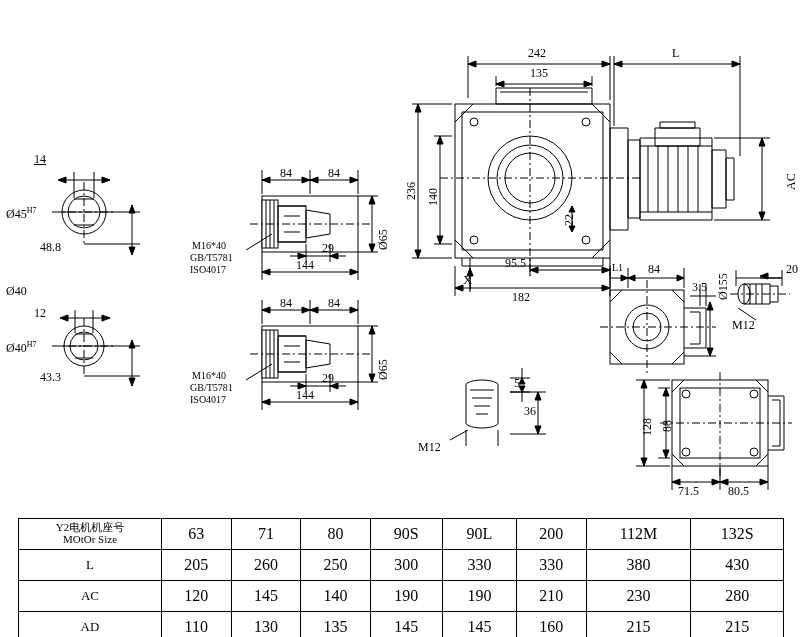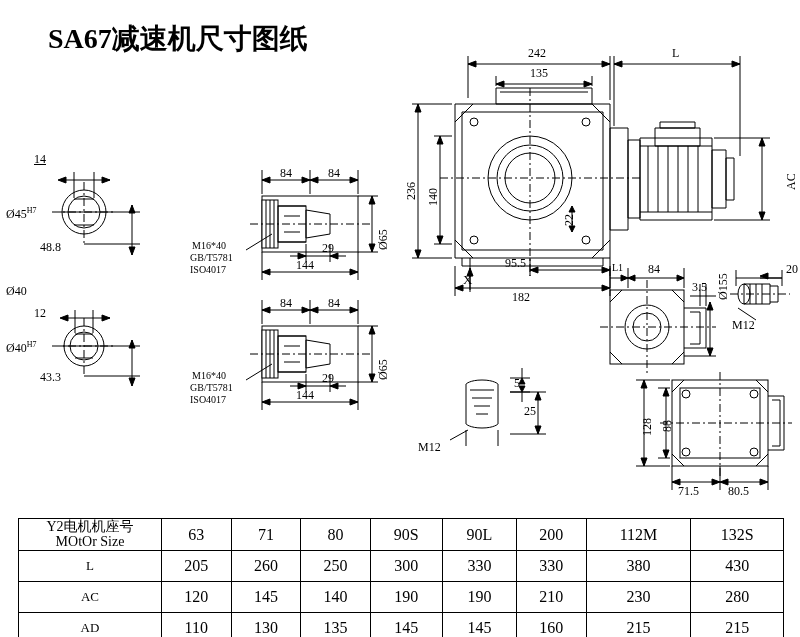--- a/index.html
+++ b/index.html
@@ -13,28 +13,27 @@
   .lbl{position:absolute;font-size:12px;white-space:nowrap;font-family:"Liberation Serif",serif;}
   .lbl.small{font-size:10px;}
   .rot90{transform:rotate(-90deg);transform-origin:0 0;}
 
   svg{position:absolute;left:0;top:0;}
 
   
   table.spec{position:absolute;left:18px;top:518px;border-collapse:collapse;width:766px;}
   table.spec td{border:1px solid #000;text-align:center;font-size:16px;height:28px;font-family:"Liberation Serif",serif;}
   table.spec td.rowhead{width:140px;font-size:13px;}
-  table.spec td.rowhead.two{line-height:1.05;font-size:14px;}
+  table.spec td.rowhead.two{line-height:1.05;font-size:11px;}
 </style>
 </head>
 <body>
 
 <div id="sheet">
 
-  <div class="title">SA67减速机尺寸图纸</div>
 
   <svg width="800" height="637">
     <g fill="none" stroke="#000" stroke-width="1">
 
       <g>
         <circle cx="84" cy="212" r="22"></circle>
         <circle cx="84" cy="212" r="16"></circle>
         <path d="M74 199 L94 199"></path>
         <path d="M74 225 L94 225"></path>
 
@@ -437,21 +436,21 @@
 
   <div class="lbl small" style="left:612px;top:262px;">L1</div>
   <div class="lbl" style="left:648px;top:262px;">84</div>
   <div class="lbl" style="left:692px;top:280px;">3.5</div>
   <div class="lbl rot90" style="left:716px;top:300px;">Ø155</div>
 
   <div class="lbl" style="left:786px;top:262px;">20</div>
   <div class="lbl" style="left:732px;top:318px;">M12</div>
 
   <div class="lbl" style="left:514px;top:376px;">5</div>
-  <div class="lbl" style="left:524px;top:404px;">25</div>
+  <div class="lbl" style="left:524px;top:404px;">36</div>
   <div class="lbl" style="left:418px;top:440px;">M12</div>
 
   <div class="lbl rot90" style="left:640px;top:436px;">128</div>
   <div class="lbl rot90" style="left:660px;top:432px;">88</div>
   <div class="lbl" style="left:678px;top:484px;">71.5</div>
   <div class="lbl" style="left:728px;top:484px;">80.5</div>
 
   <table class="spec">
     <tbody>
       <tr>

